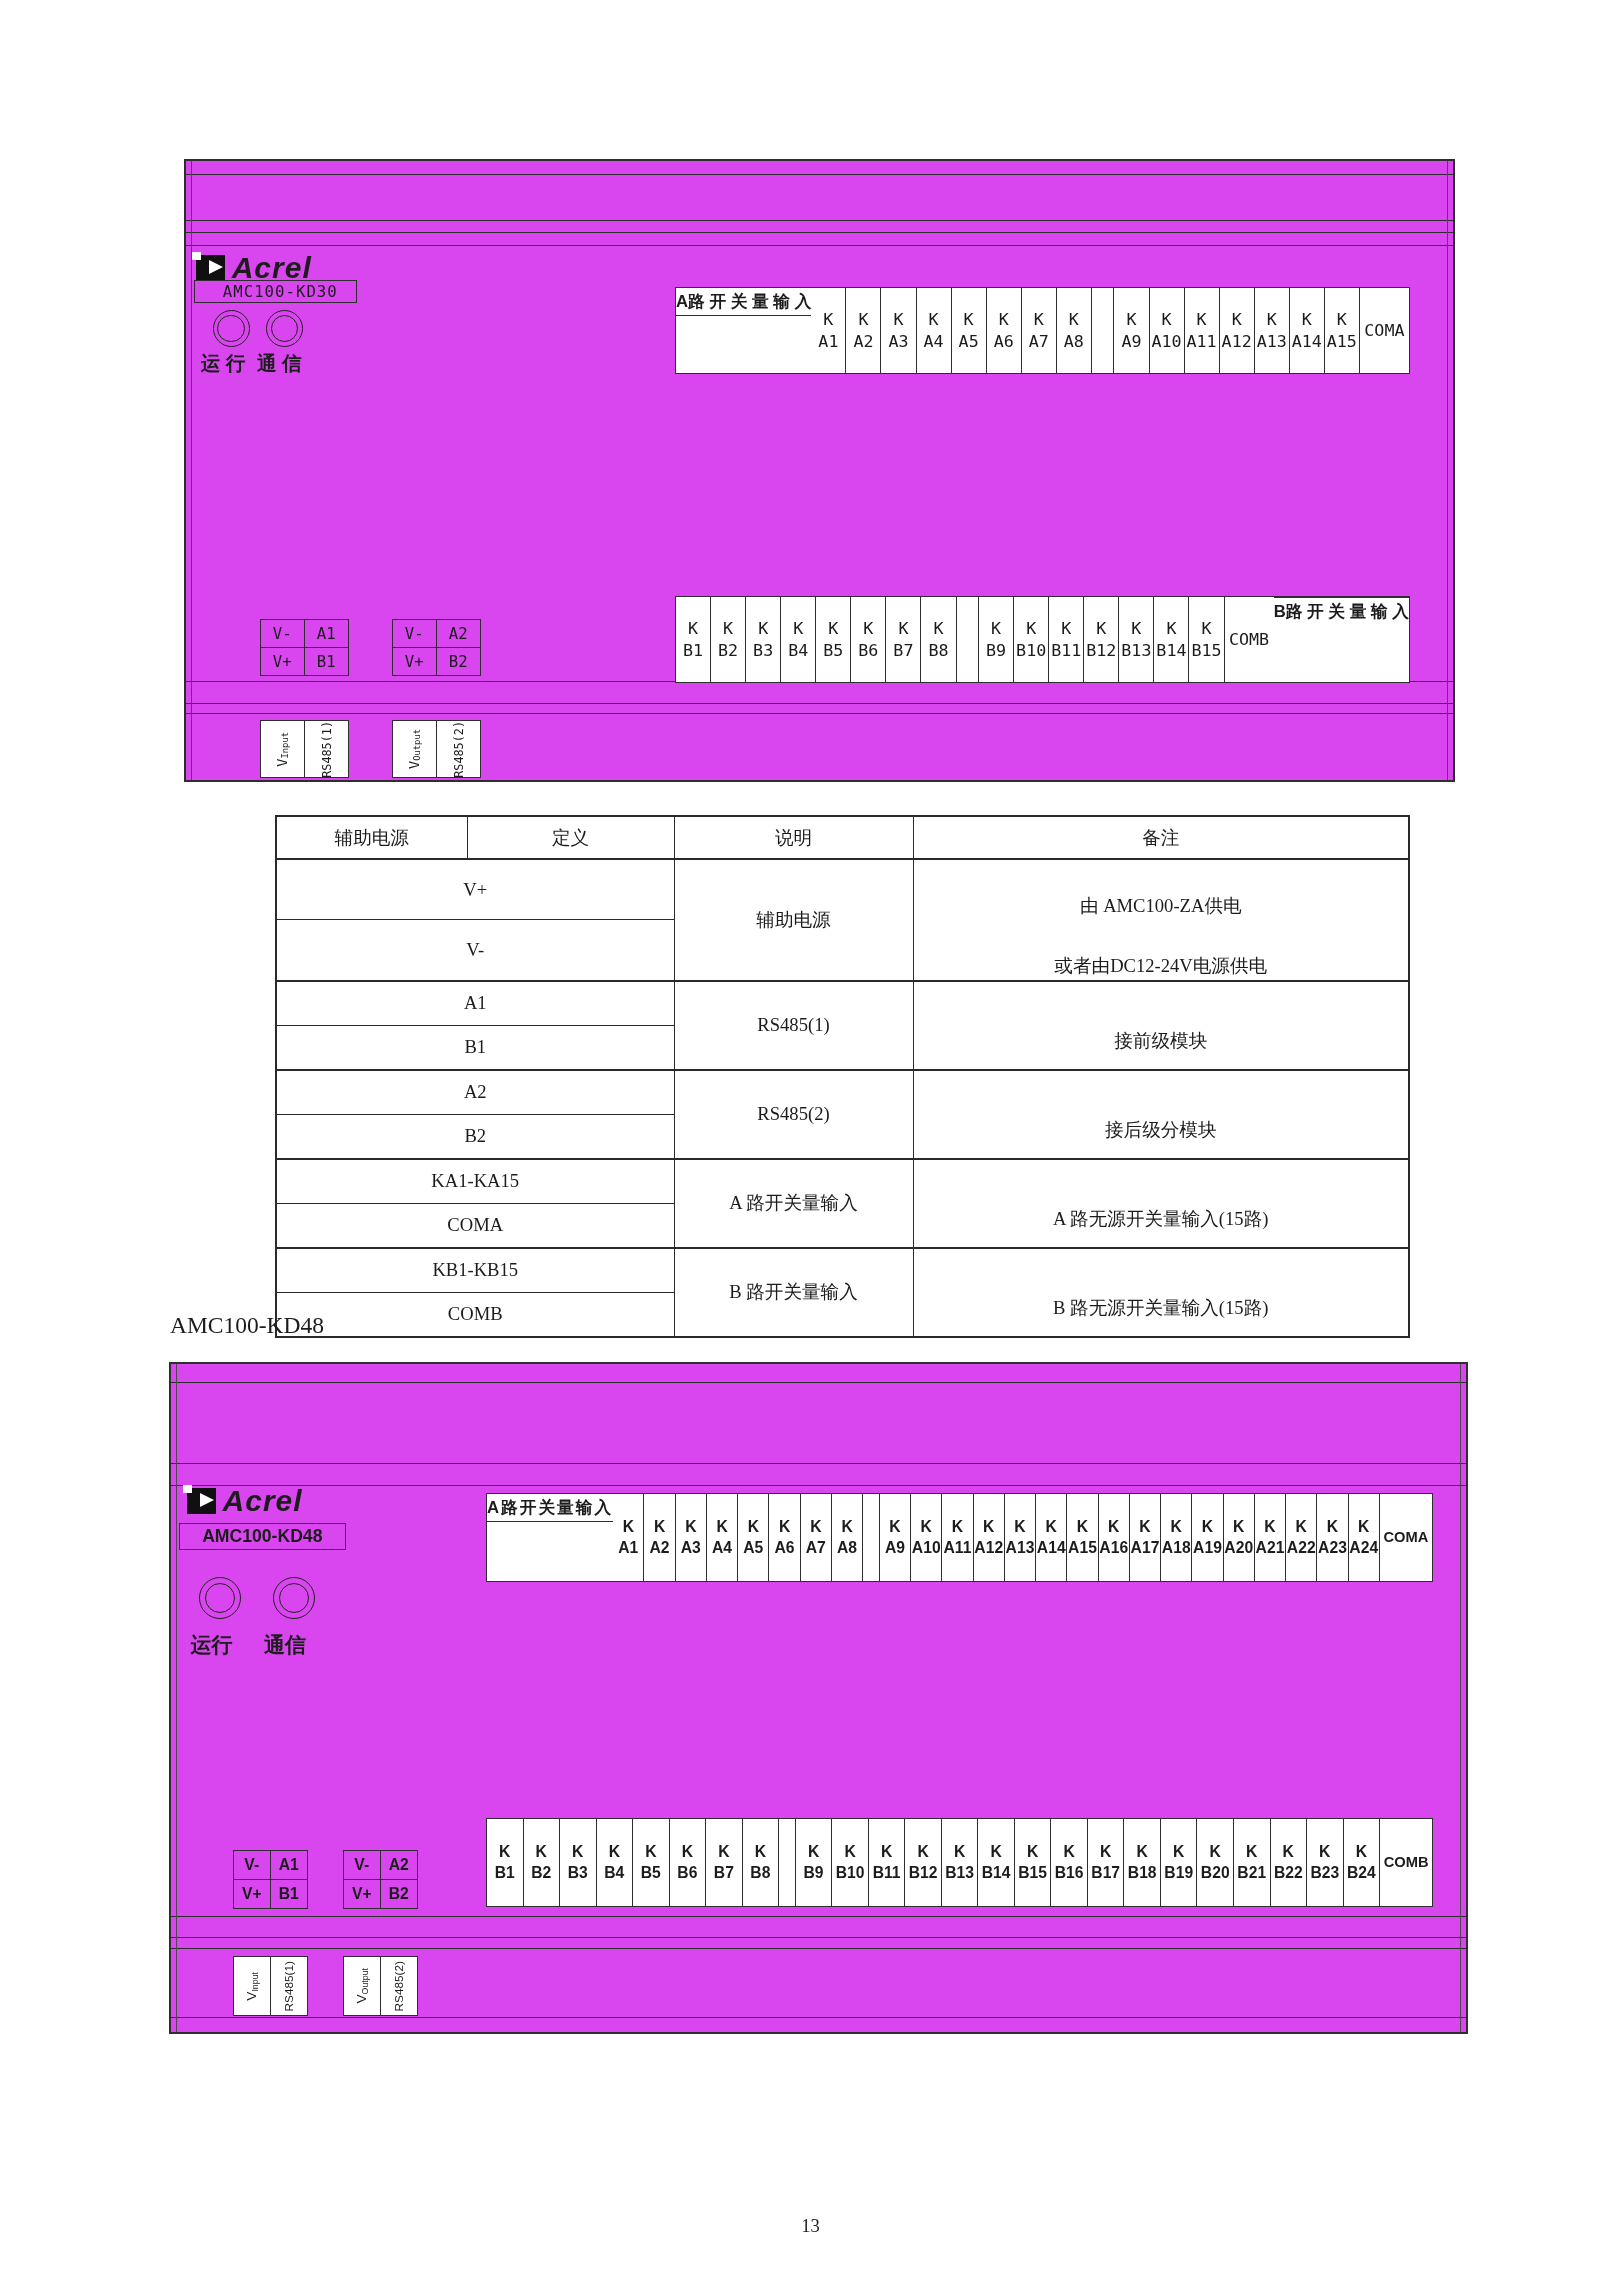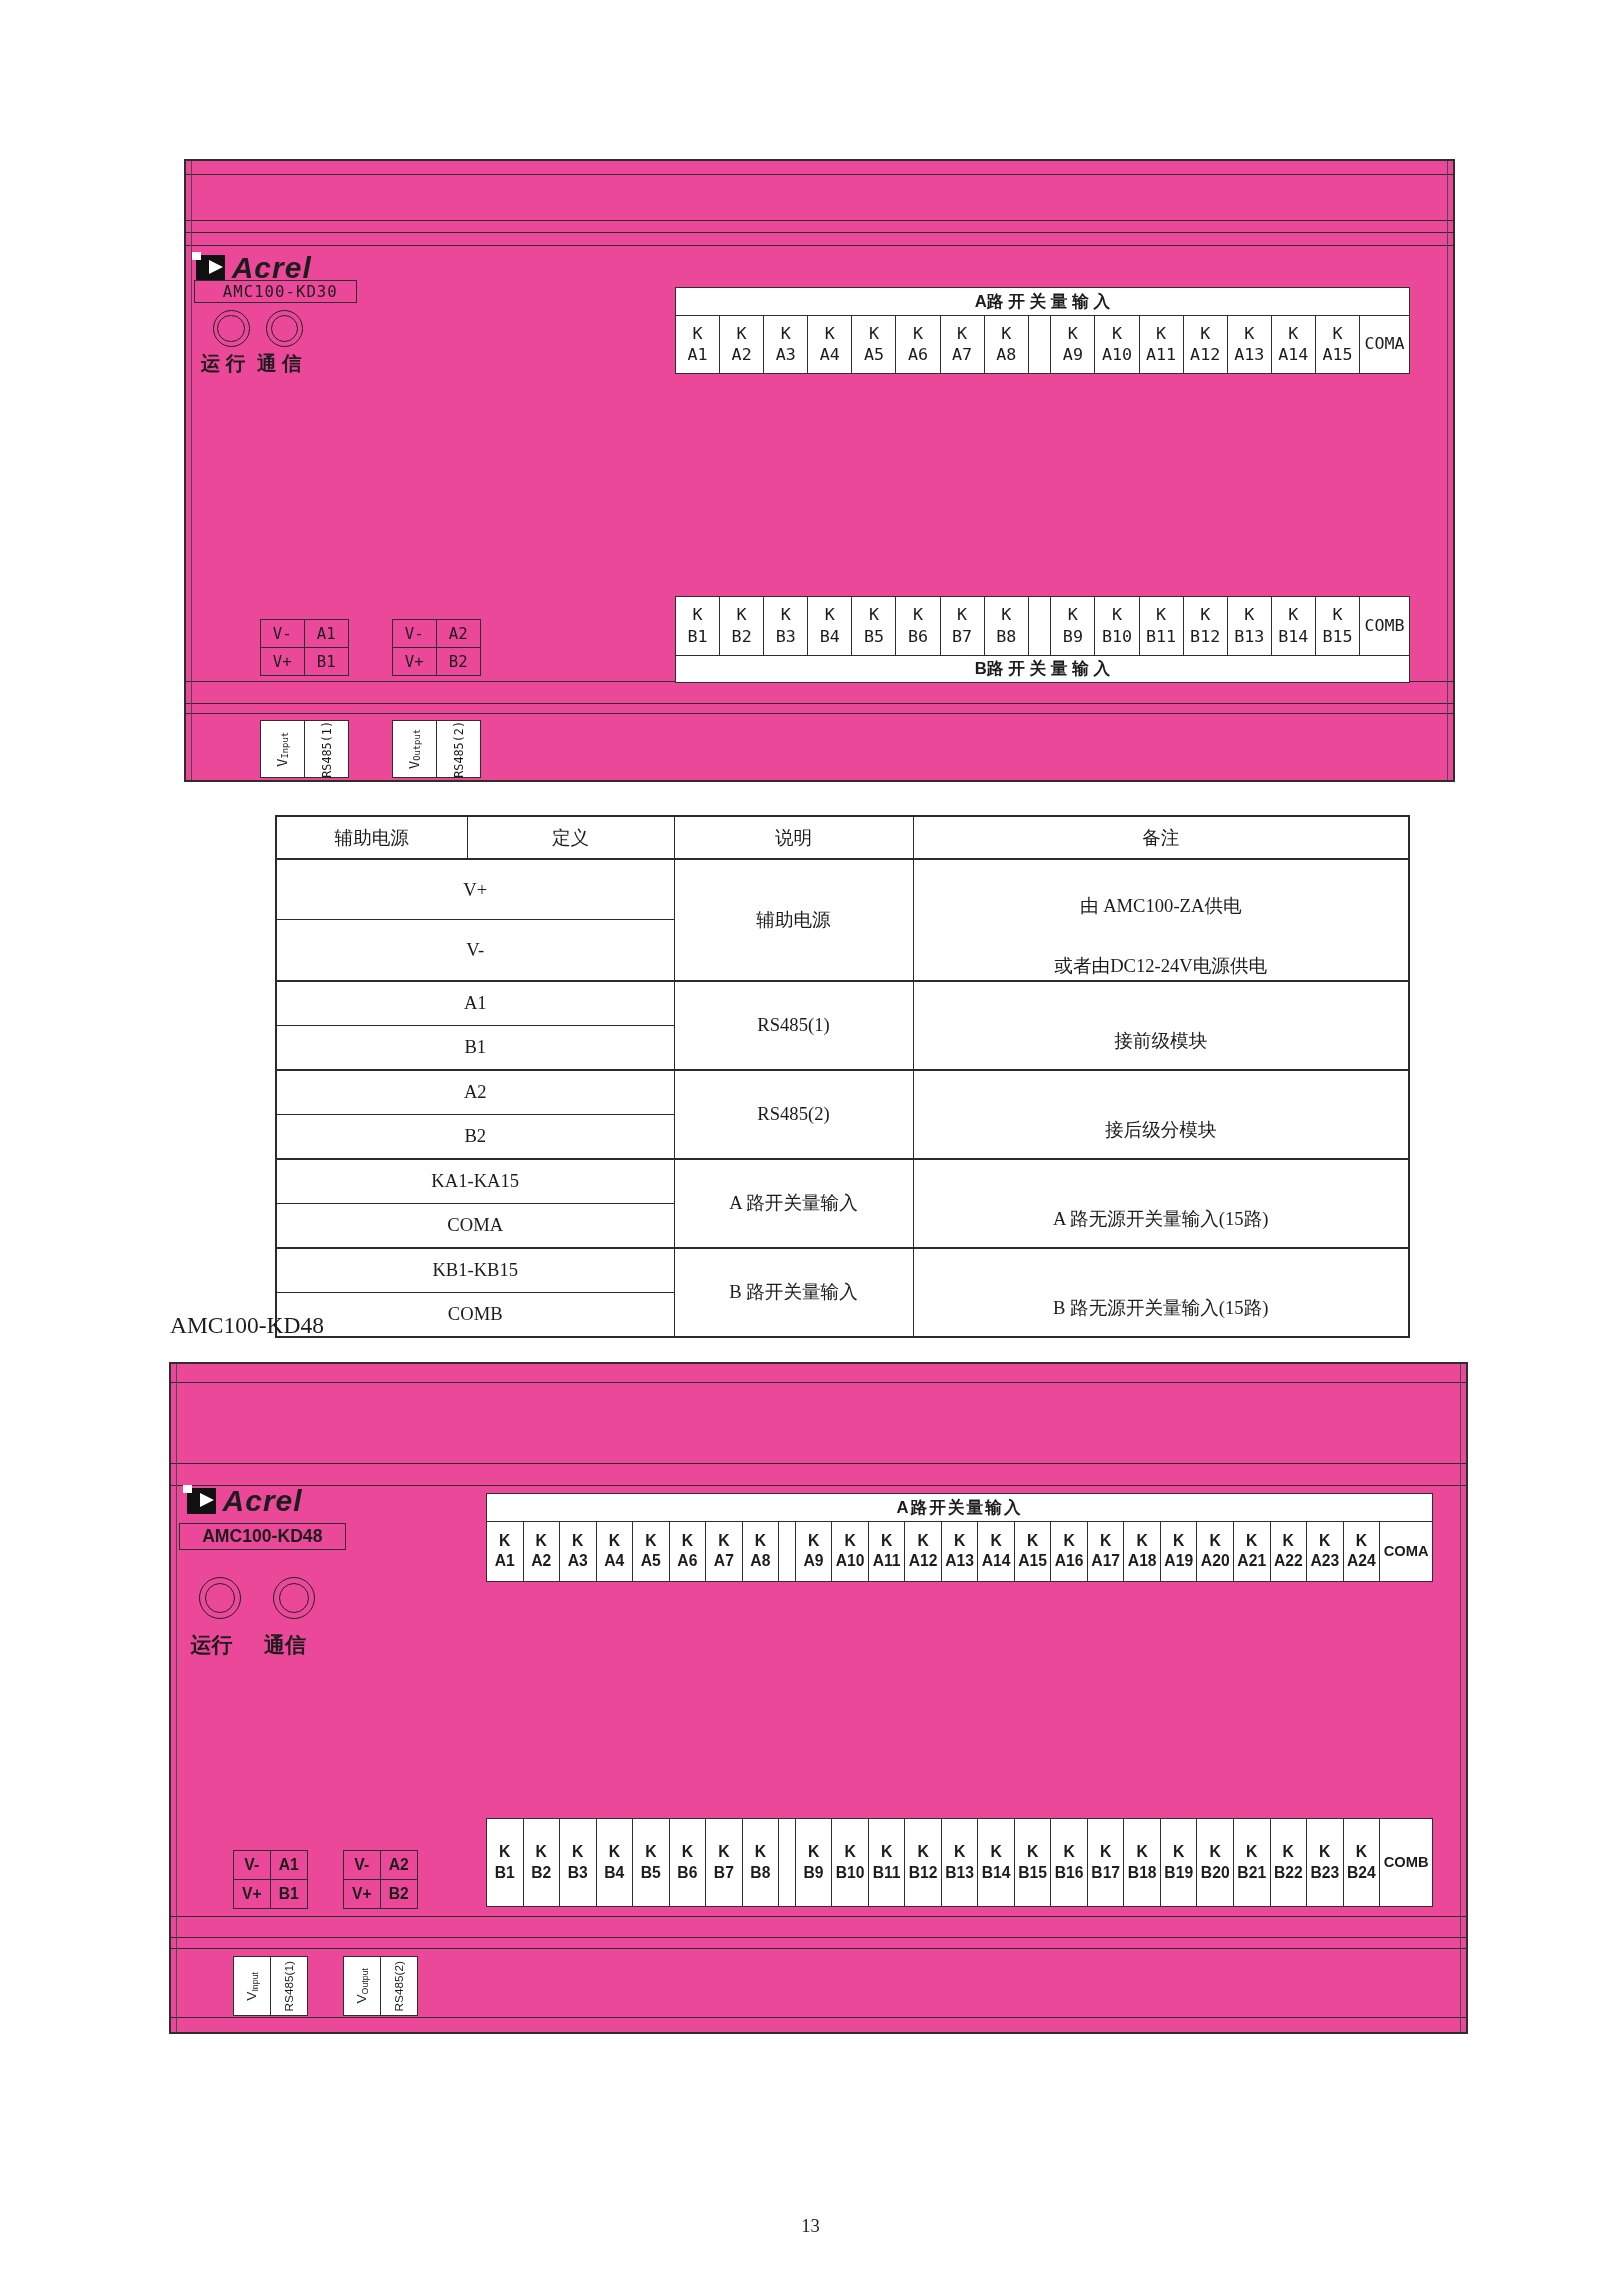--- a/index.html
+++ b/index.html
@@ -1,21 +1,21 @@
 <!DOCTYPE html>
 <html><head>
 <meta charset="utf-8">
 <style>
   html,body{margin:0;padding:0;}
   body{
     width:1621px;height:2293px;position:relative;background:#ffffff;
     font-family:"Liberation Sans",sans-serif;color:#1c1c1c;
   }
   
-  .dev-frame{position:absolute;border:2px solid #2e2e2e;background:#ec4899;box-sizing:border-box;}
+  .dev-frame{position:absolute;border:2px solid #2e2e2e;background:#d946ef;box-sizing:border-box;}
   .kd30{left:184px;top:159px;width:1271px;height:623px;}
   .kd48{left:169px;top:1362px;width:1299px;height:672px;}
   .hline{position:absolute;left:0;right:0;height:0;border-top:1.5px solid #2e2e2e;}
   .vline{position:absolute;top:0;bottom:0;width:0;border-left:1px solid #4a4a4a;}
   .vl-l{left:4.9px;} .vl-r{right:4.9px;}
 
   
   .brand{position:absolute;display:flex;align-items:center;gap:6.9px;}
   .kd30 .brand{left:9.8px;top:90px;}
   .kd48 .brand{left:15.7px;top:120px;}
@@ -35,21 +35,21 @@
   .kd30 .led-1{left:26.5px;top:149px;} .kd30 .led-2{left:80px;top:149px;}
   .kd48 .led{width:40px;height:40px;}
   .kd48 .led-1{left:28px;top:213px;} .kd48 .led-2{left:102px;top:213px;}
   .led-label{position:absolute;font-weight:700;white-space:nowrap;}
   .kd30 .led-label{font-size:19.6px;}
   .kd30 .led-label-1{left:14.7px;top:189px;} .kd30 .led-label-2{left:71px;top:189px;}
   .kd48 .led-label{font-size:21px;}
   .kd48 .led-label-1{left:19.6px;top:267px;} .kd48 .led-label-2{left:93px;top:267px;}
 
   
-  .route{position:absolute;border:1.6px solid #2e2e2e;display:flex;flex-direction:column;box-sizing:border-box;background:#fff;}
+  .route{position:absolute;border:1.6px solid #2e2e2e;display:flex;box-sizing:border-box;background:#fff;}
   .kd30 .route-a{left:489px;top:126px;width:735px;height:87px;}
   .kd30 .route-b{left:489px;top:435px;width:735px;height:87px;}
   .kd48 .route-a{left:315px;top:129px;width:947px;height:89px;}
   .kd48 .route-b{left:315px;top:454px;width:947px;height:89px;}
   .route-title{height:26.5px;display:flex;align-items:center;justify-content:center;font-weight:700;font-size:16.7px;}
   .route-a .route-title{border-bottom:1.6px solid #2e2e2e;}
   .route-b .route-title{border-top:1.6px solid #2e2e2e;}
   .kd48 .route-title{letter-spacing:2px;}
   .cells{display:flex;flex:1;align-items:stretch;}
   .cell{flex:1 1 0;border-right:1.3px solid #2e2e2e;display:flex;flex-direction:column;align-items:center;justify-content:center;line-height:1.3;min-width:0;}

